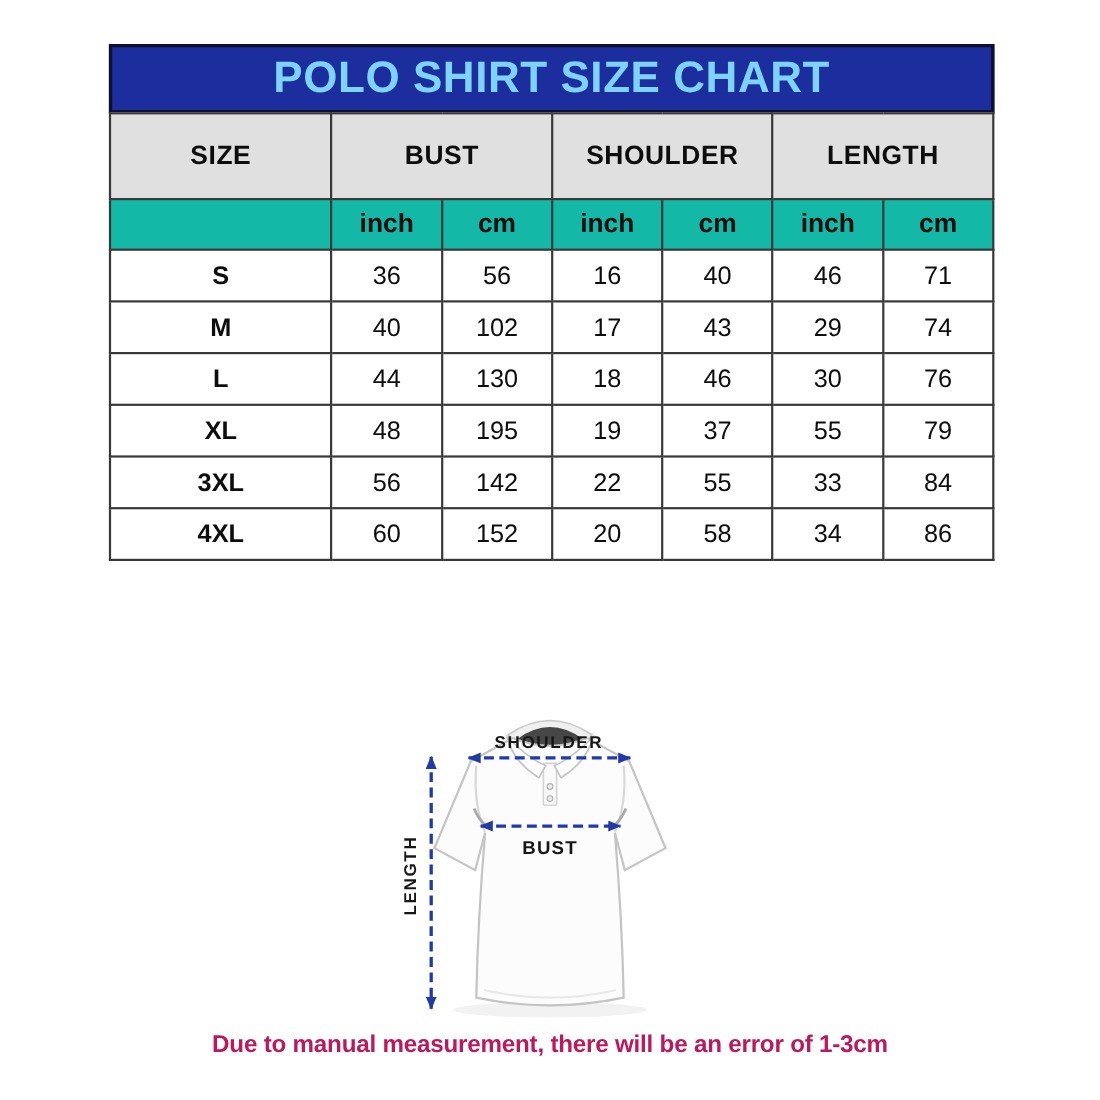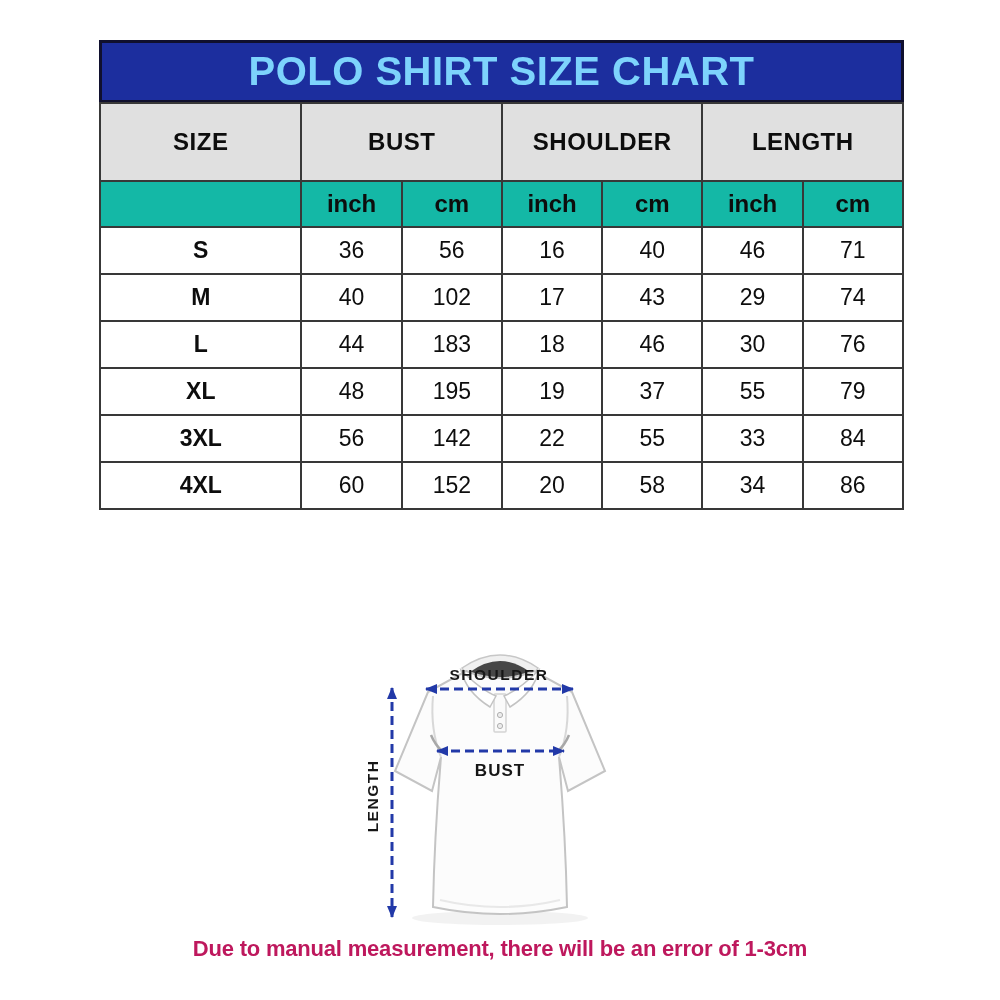--- a/index.html
+++ b/index.html
@@ -86,21 +86,21 @@
         <td>40</td>
         <td>102</td>
         <td>17</td>
         <td>43</td>
         <td>29</td>
         <td>74</td>
       </tr>
       <tr class="data-row">
         <td class="size-col">L</td>
         <td>44</td>
-        <td>183</td>
+        <td>130</td>
         <td>18</td>
         <td>46</td>
         <td>30</td>
         <td>76</td>
       </tr>
       <tr class="data-row">
         <td class="size-col">XL</td>
         <td>48</td>
         <td>195</td>
         <td>19</td>

